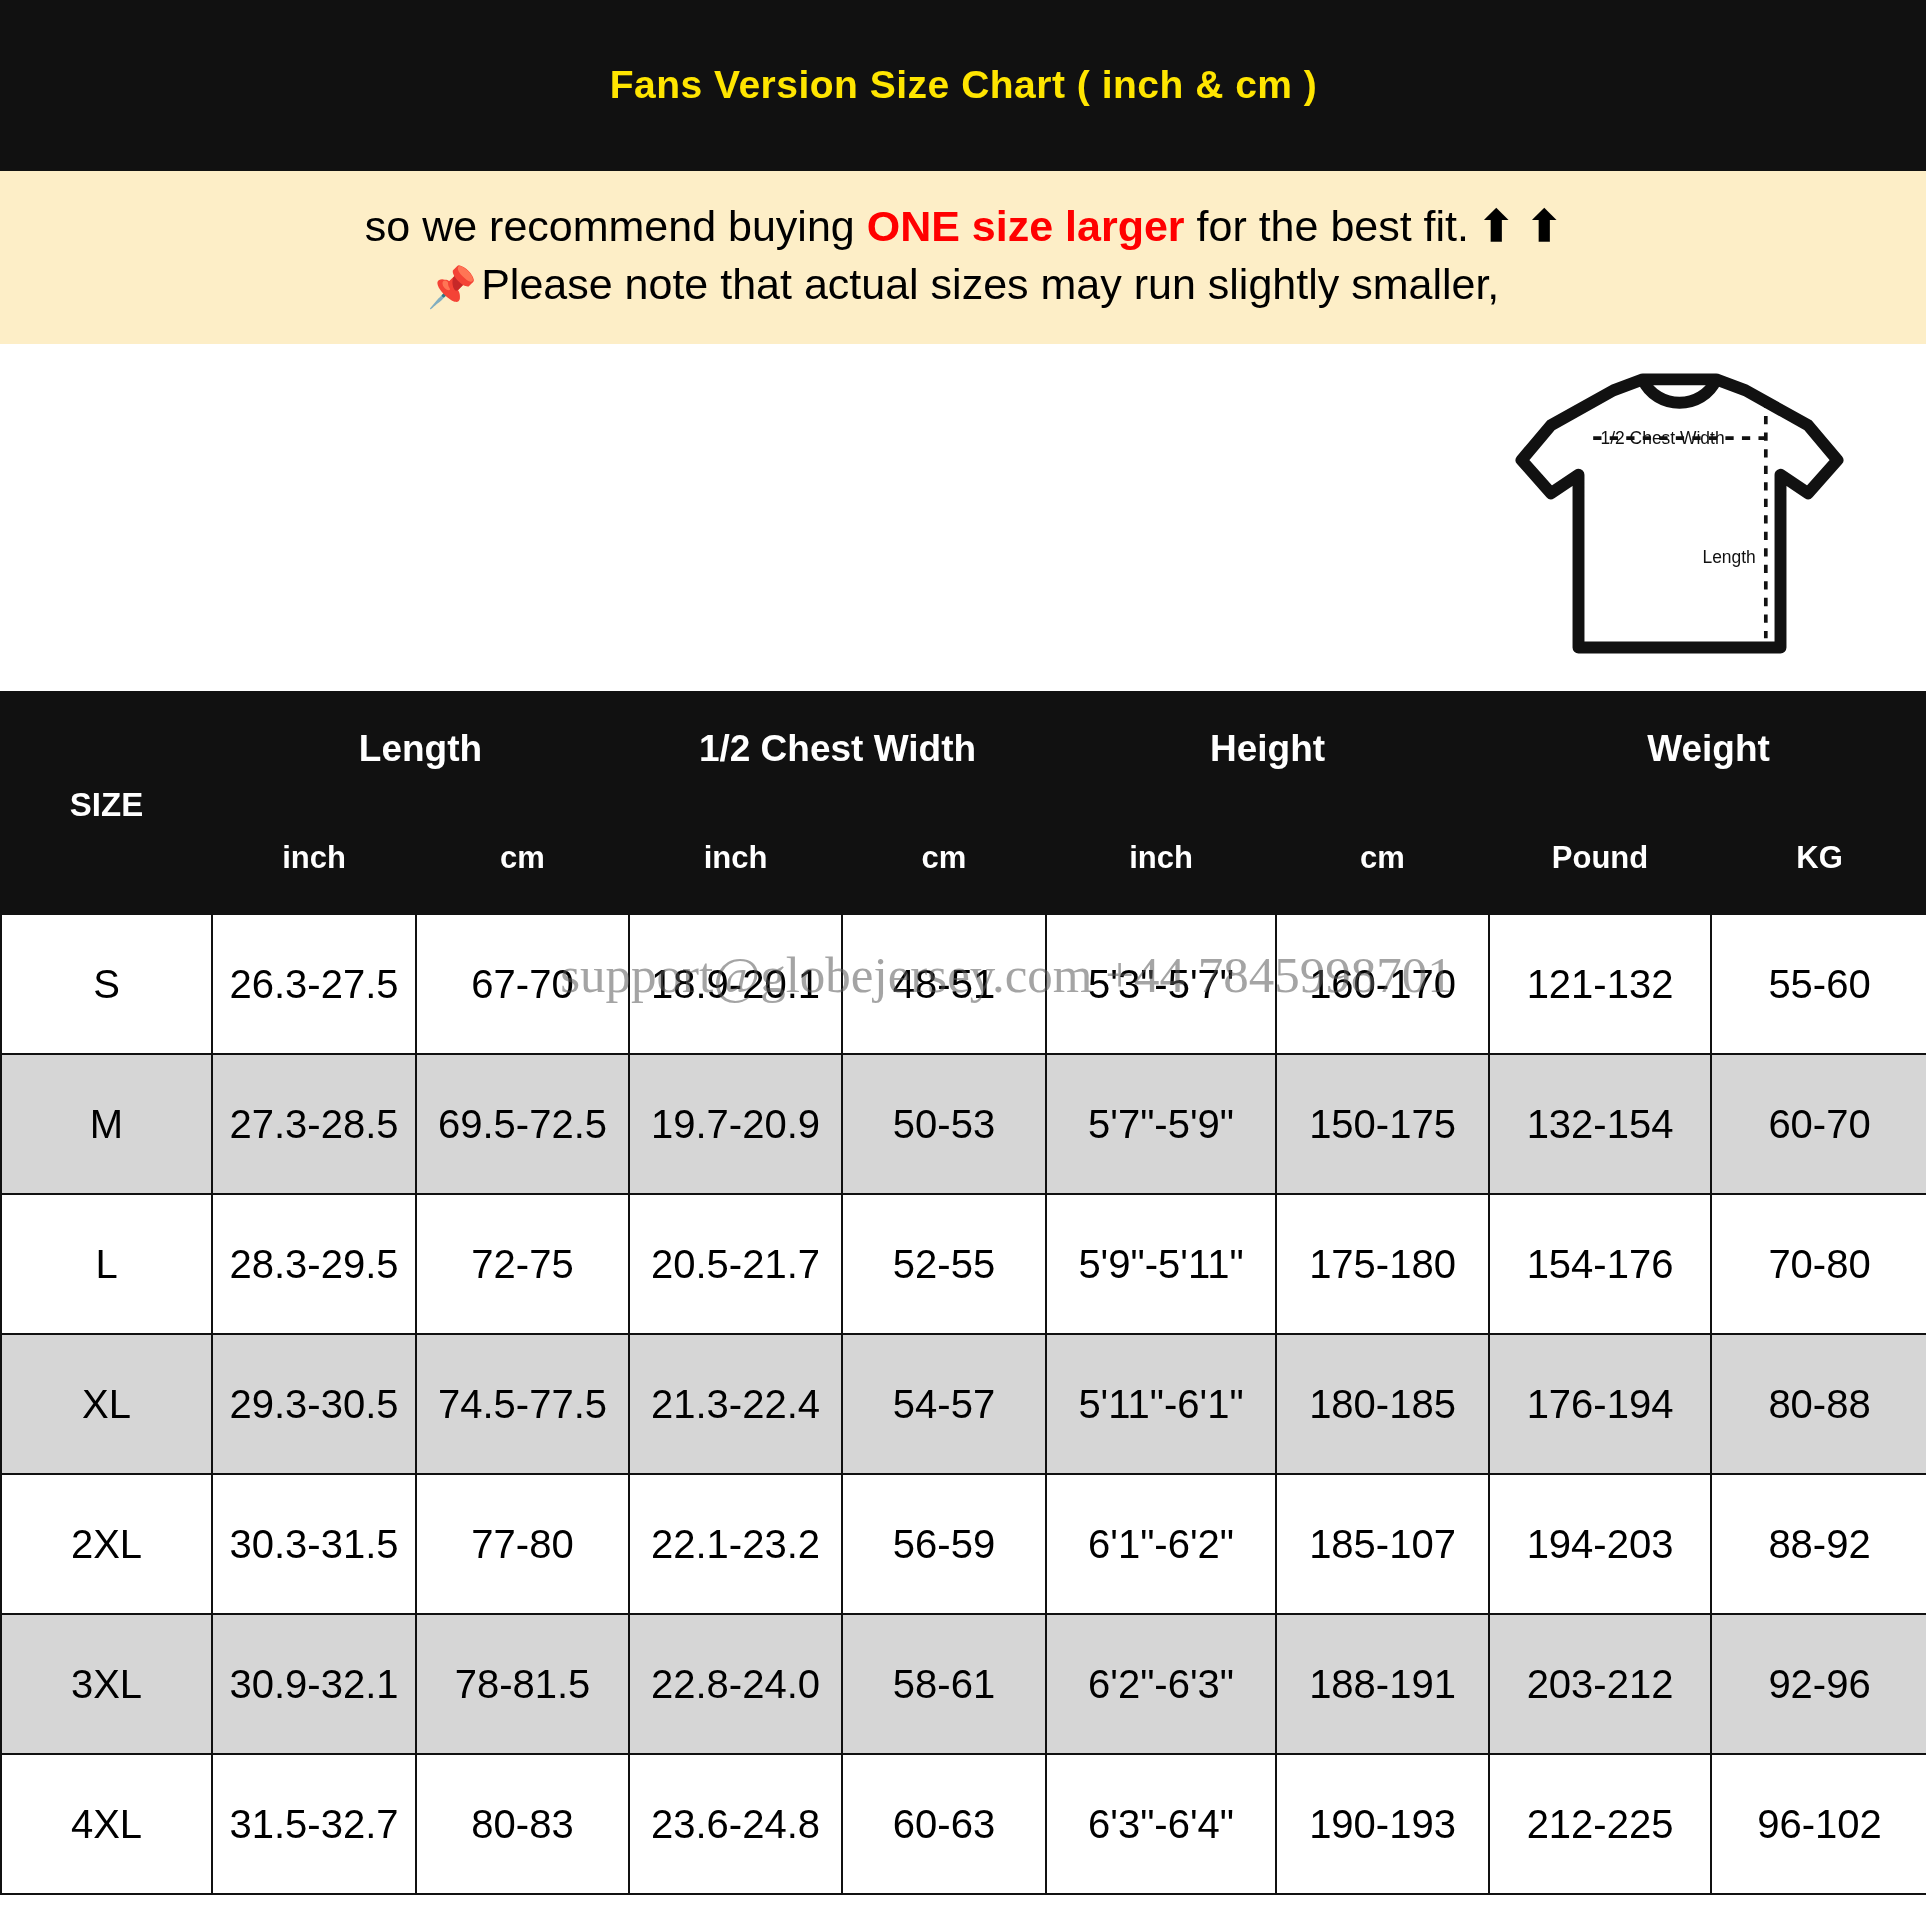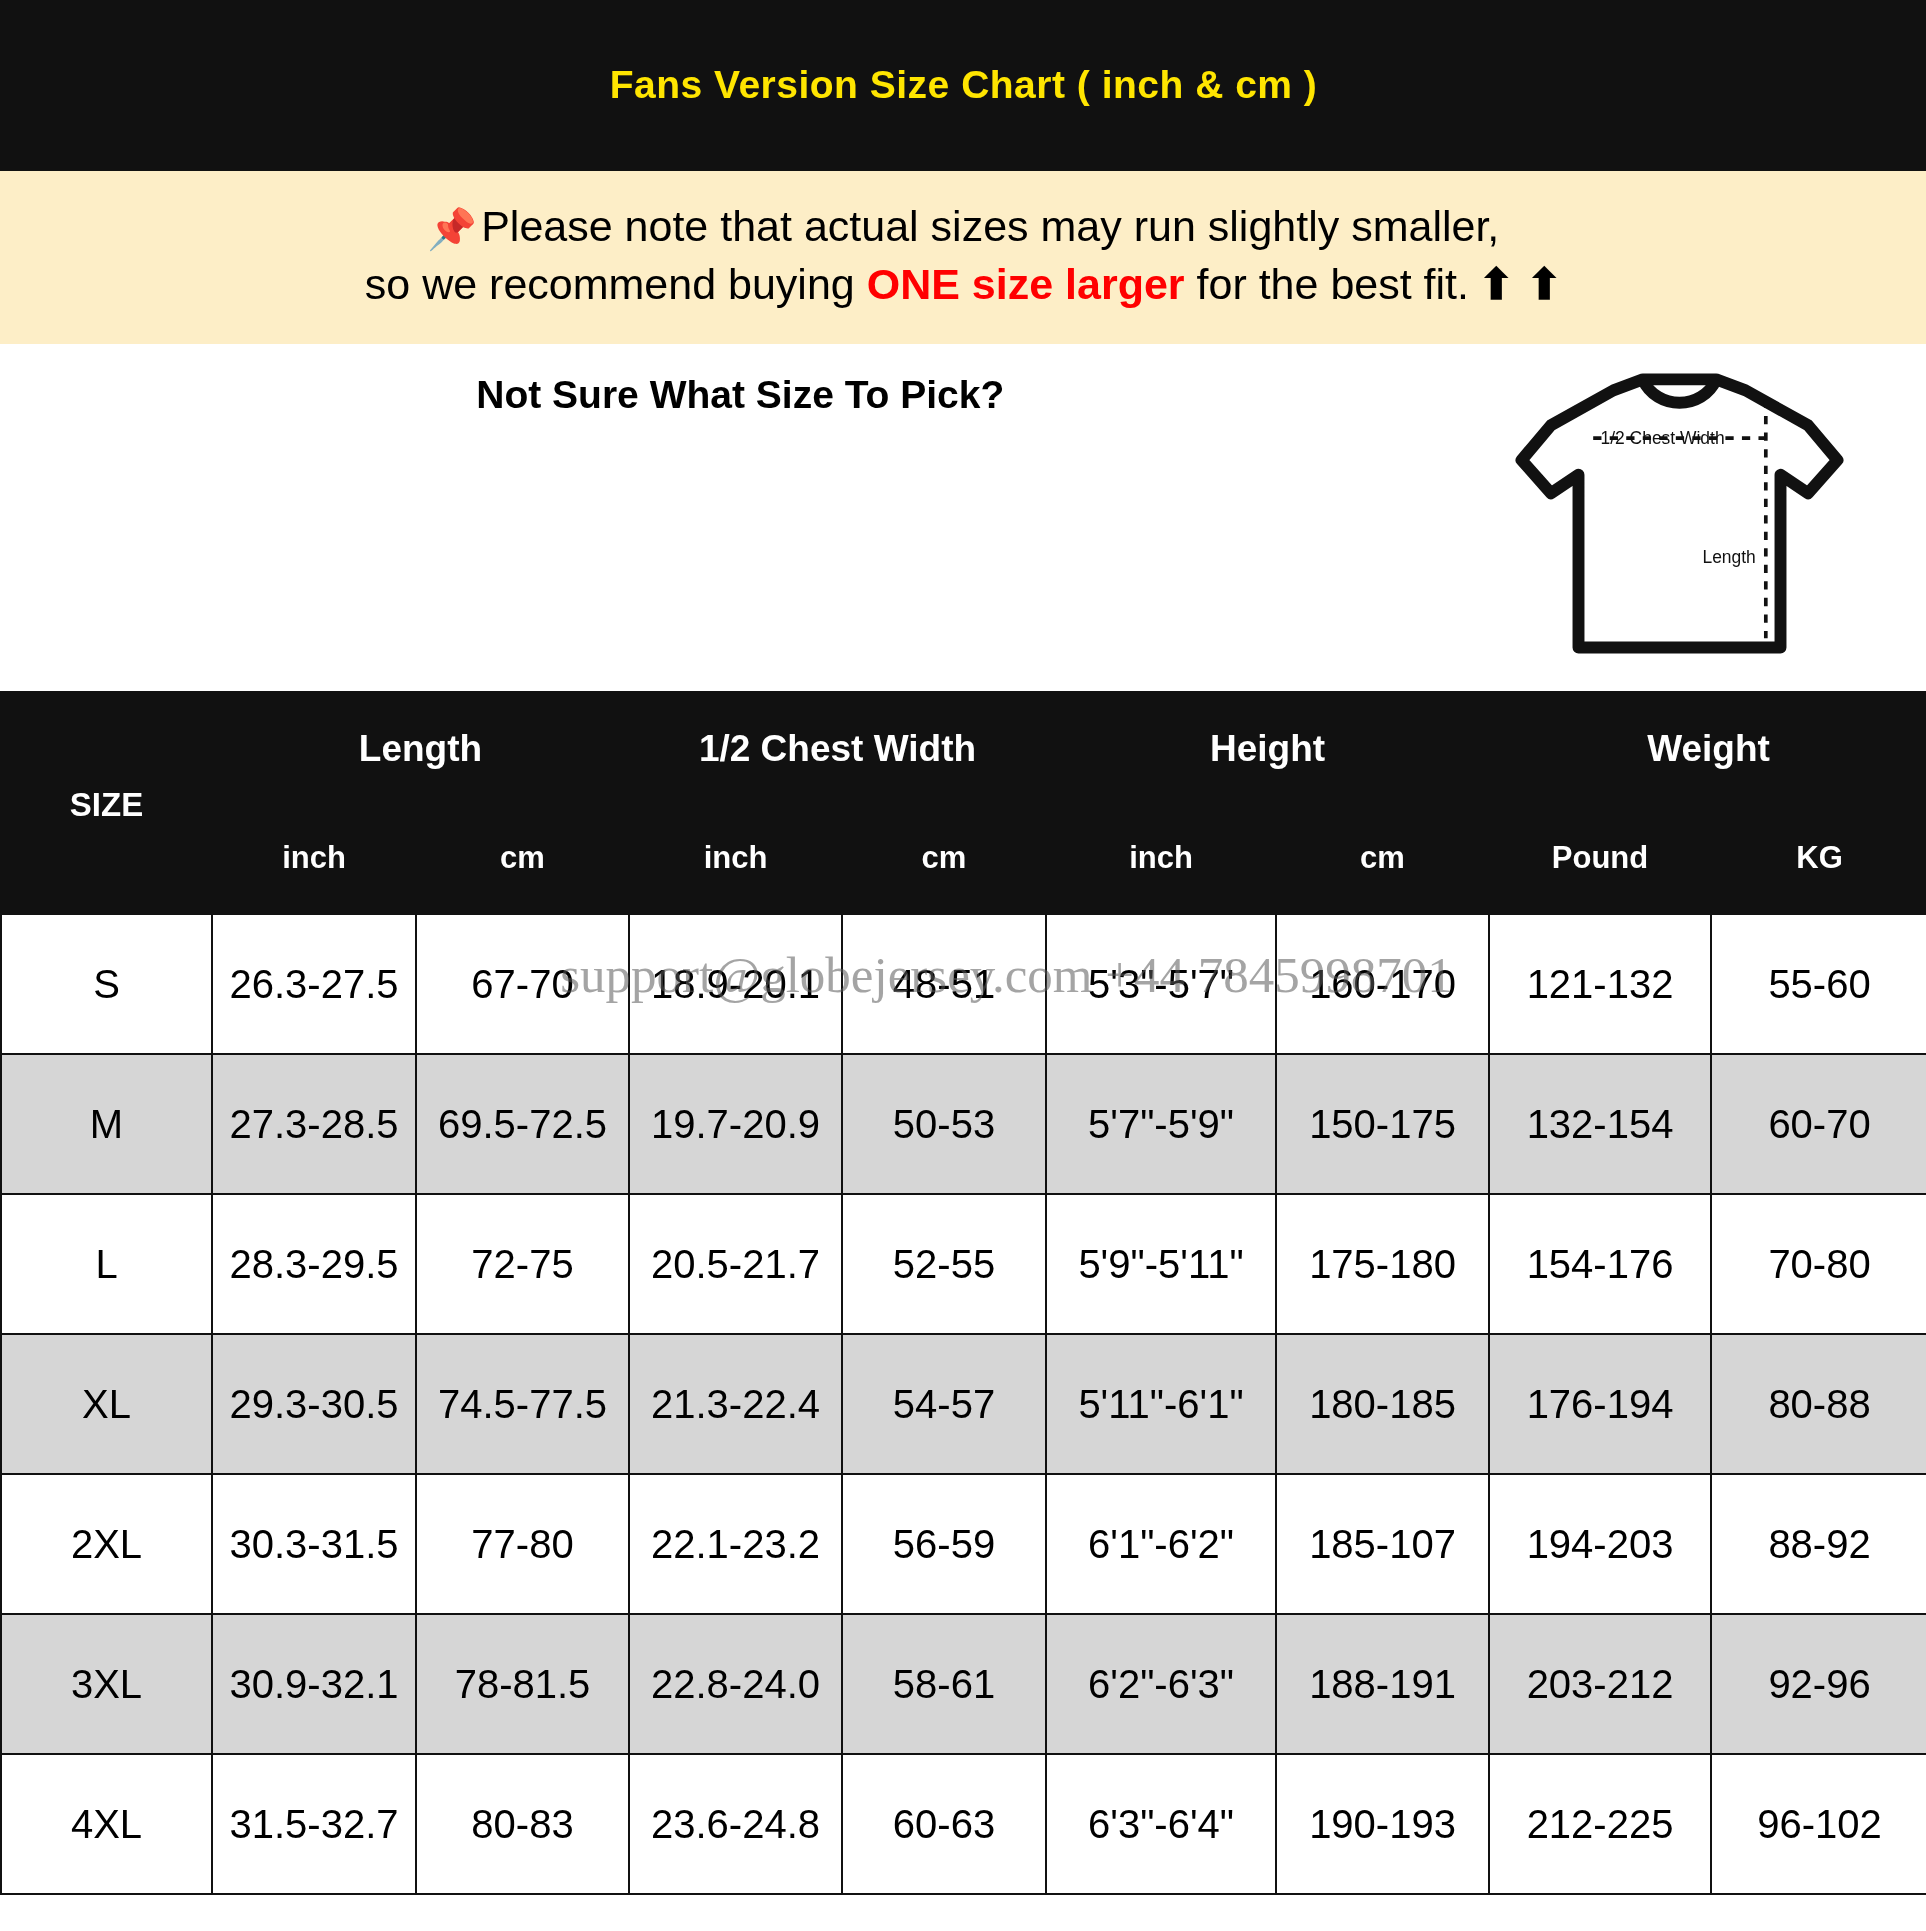--- a/index.html
+++ b/index.html
@@ -167,30 +167,29 @@
 <body>
 
 <div class="sheet page-rel">
 
   <div class="title-bar">
     <div class="title">Fans Version Size Chart ( inch &amp; cm )</div>
   </div>
 
   <div class="note-band">
     <div class="note-line">
+      <span>so we recommend buying </span><span class="note-strong">ONE size larger</span><span> for the best fit.</span><span class="arrow-up">⬆ ⬆</span>
+    </div>
+    <div class="note-line">
       <span class="pin-icon">📌</span><span>Please note that actual sizes may run slightly smaller,</span>
     </div>
-    <div class="note-line">
-      <span>so we recommend buying </span><span class="note-strong">ONE size larger</span><span> for the best fit.</span><span class="arrow-up">⬆ ⬆</span>
-    </div>
   </div>
 
   <div class="help-section">
     <div class="help-text">
-      <div class="help-head">Not Sure What Size To Pick?</div>
     </div>
     <div class="shirt-wrap">
       <svg width="349" height="303" viewBox="0 0 380 330">
         <path d="M118 20 L150 8 L230 8 L262 20 L330 58 L362 96 L330 132 L300 112 L300 300 L80 300 L80 112 L50 132 L18 96 L50 58 Z" fill="#ffffff" stroke="#111111" stroke-width="13" stroke-linejoin="round"></path>
         <path d="M150 8 C 165 42, 215 42, 230 8" fill="none" stroke="#111111" stroke-width="13"></path>
         <line x1="96" y1="72" x2="284" y2="72" stroke="#111111" stroke-width="4" stroke-dasharray="9,9"></line>
         <line x1="284" y1="30" x2="284" y2="290" stroke="#111111" stroke-width="4" stroke-dasharray="9,9"></line>
         <g font-family="Liberation Sans, sans-serif" font-size="19" fill="#111111">
           <text x="104" y="78">1/2 Chest Width</text>
           <text x="215" y="208">Length</text>

